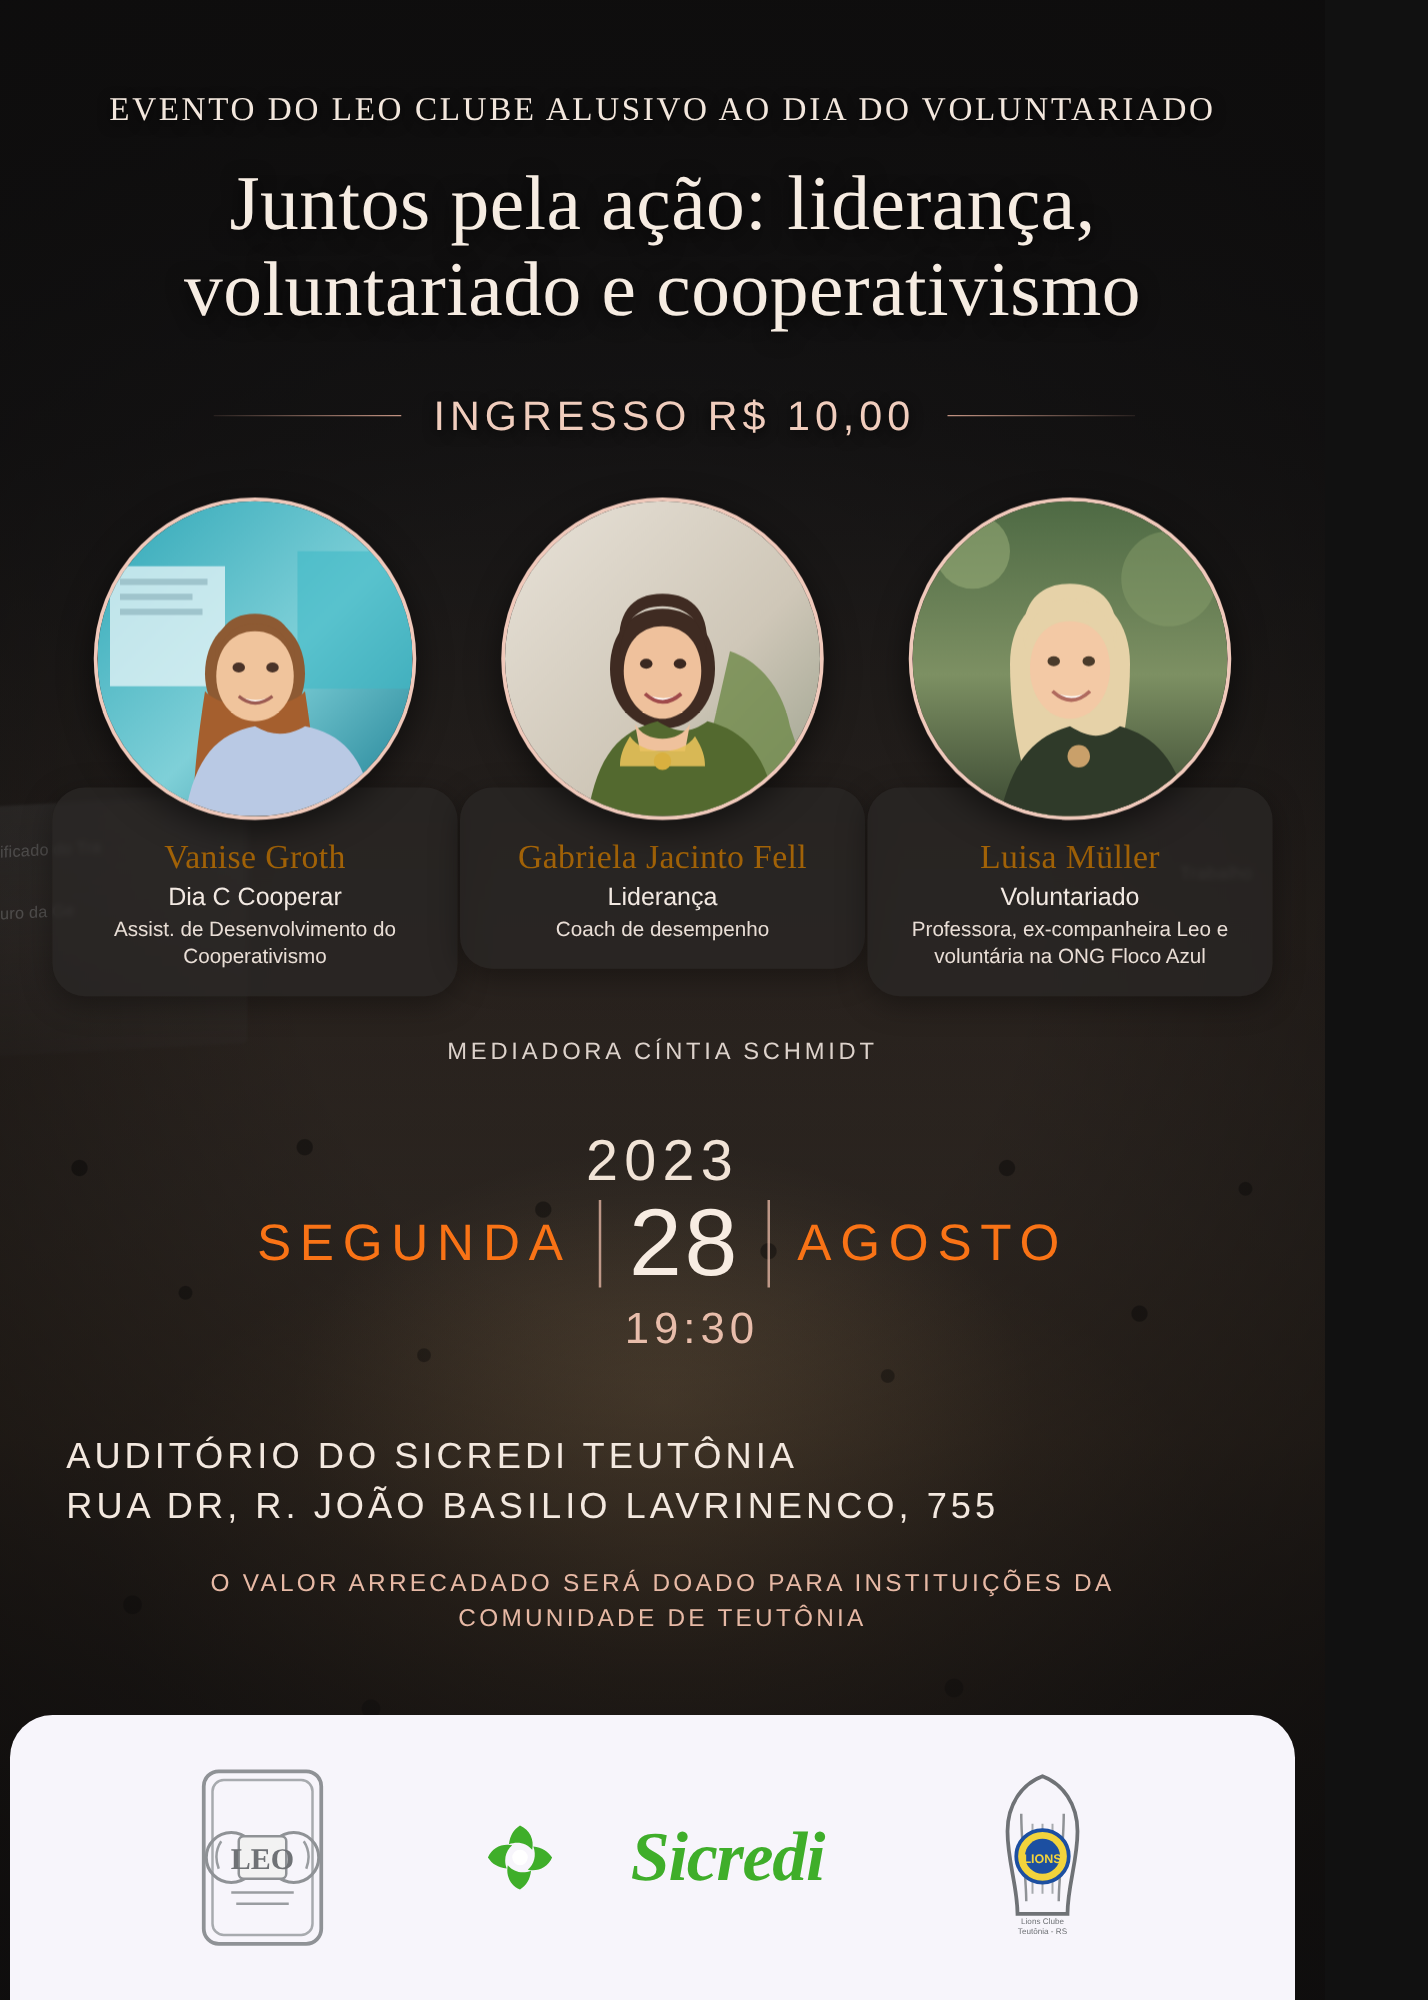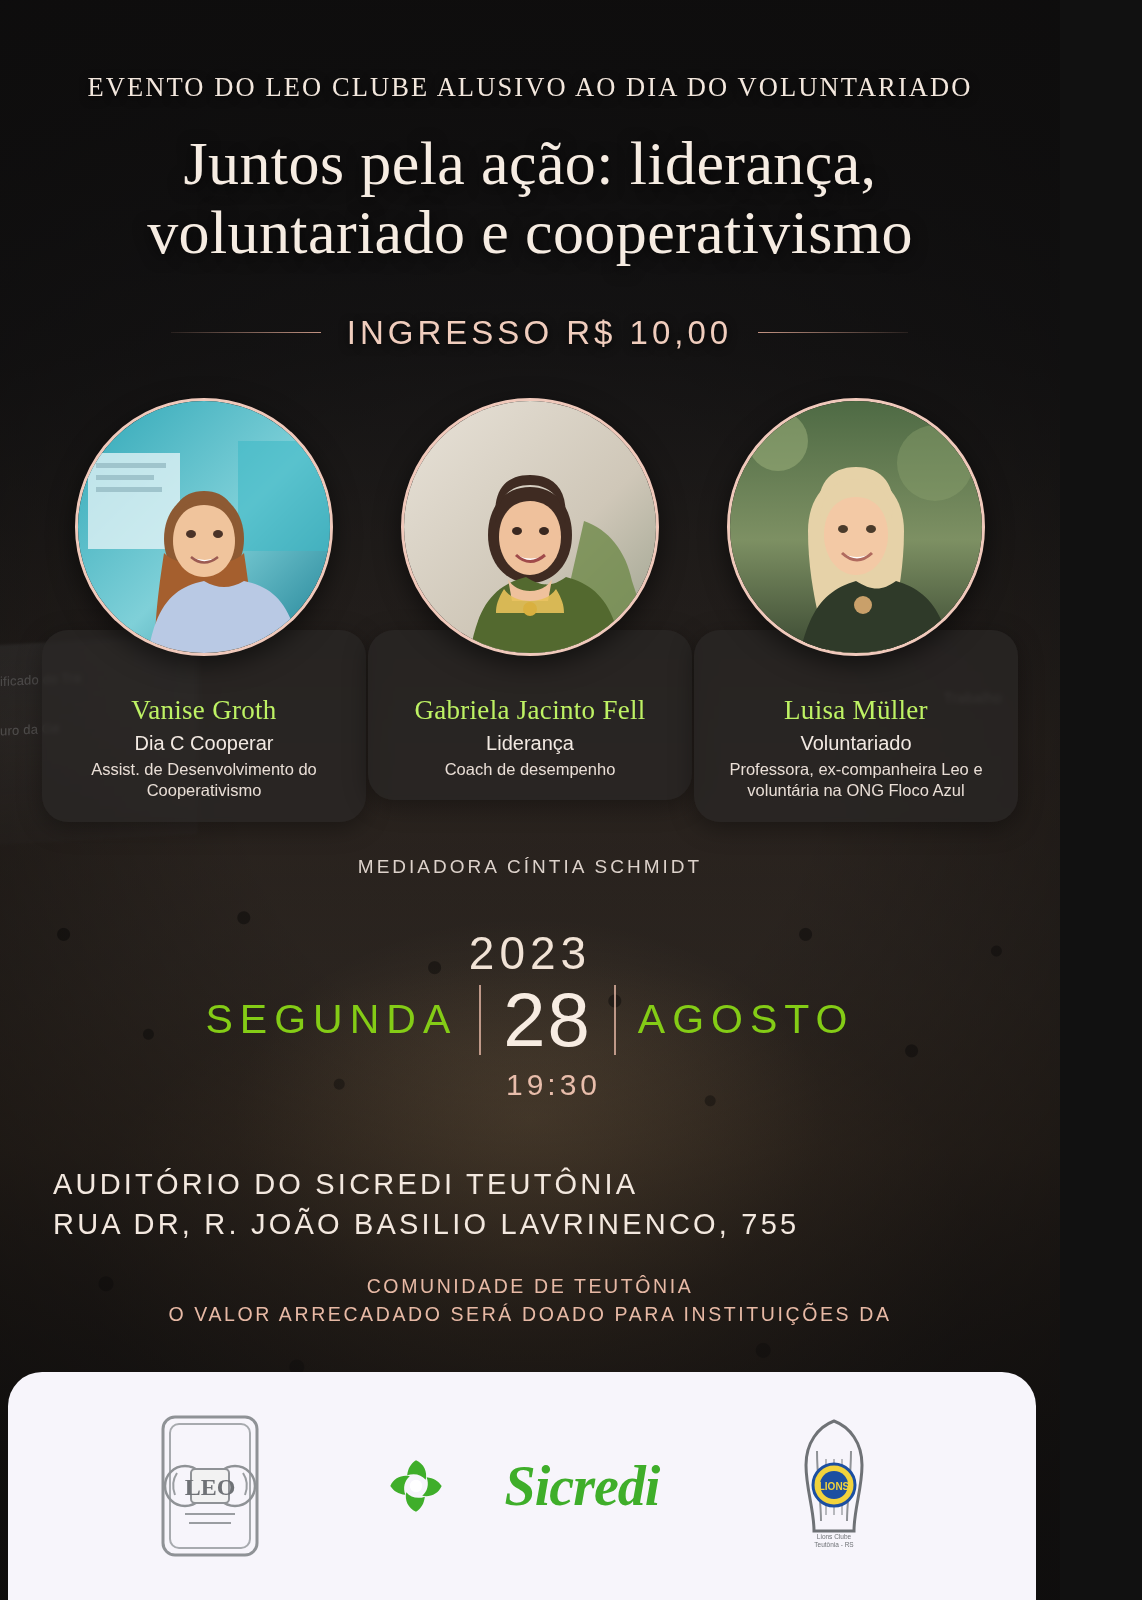--- a/index.html
+++ b/index.html
@@ -178,25 +178,24 @@
     margin-top: -26px;
     padding: 40px 16px 20px;
     width: 100%;
     border-radius: 26px;
     background: rgba(42,39,38,0.72);
     backdrop-filter: blur(2px);
     text-align: center;
     box-shadow: 0 6px 24px rgba(0,0,0,.35);
   }
   .sp-name {
-    color: #bef264;
+    color: #a16207;
     font-family: "Liberation Serif", serif;
     font-size: 27px;
     letter-spacing: .3px;
-    margin-top: 25px;
   }
   .sp-topic {
     color: #f2e9e2;
     font-size: 20px;
     margin-top: 6px;
   }
   .sp-role {
     color: #e9ded6;
     font-size: 16.5px;
     line-height: 1.3;
@@ -221,39 +220,39 @@
     font-family: "Liberation Sans", sans-serif;
   }
   .date-row {
     display: flex;
     align-items: center;
     justify-content: center;
     gap: 22px;
     margin-top: 2px;
   }
   .weekday, .month {
-    color: #84cc16;
+    color: #f97316;
     font-size: 41px;
     letter-spacing: 7px;
   }
   .daynum {
     color: #f7ece2;
     font-size: 76px;
     letter-spacing: 2px;
     line-height: 1;
   }
   .vrule {
     width: 2px;
     height: 70px;
     background: rgba(236,188,170,.75);
   }
   .time {
     text-align: center;
     color: #e8bdab;
-    font-size: 30px;
+    font-size: 35px;
     letter-spacing: 4px;
     margin-top: 10px;
     padding-left: 47px;
   }
 
   
   .venue {
     color: #f3e8df;
     font-size: 29px;
     letter-spacing: 3.2px;
@@ -448,22 +447,22 @@
       <div class="month">AGOSTO</div>
     </div>
     <div class="time">19:30</div>
 
     <div class="venue">
       <div>AUDITÓRIO DO SICREDI TEUTÔNIA</div>
       <div>RUA DR, R. JOÃO BASILIO LAVRINENCO, 755</div>
     </div>
 
     <div class="note">
+      <div>O VALOR ARRECADADO SERÁ DOADO PARA INSTITUIÇÕES DA</div>
       <div>COMUNIDADE DE TEUTÔNIA</div>
-      <div>O VALOR ARRECADADO SERÁ DOADO PARA INSTITUIÇÕES DA</div>
     </div>
 
   </div>
 
   <div class="footer">
 
     <div class="logo-leo">
       <svg viewBox="0 0 110 150" width="110" height="150">
         <rect x="8" y="6" width="94" height="138" rx="12" fill="none" stroke="#8f9296" stroke-width="3"></rect>
         <rect x="15" y="13" width="80" height="124" rx="9" fill="none" stroke="#a7aaae" stroke-width="2"></rect>

